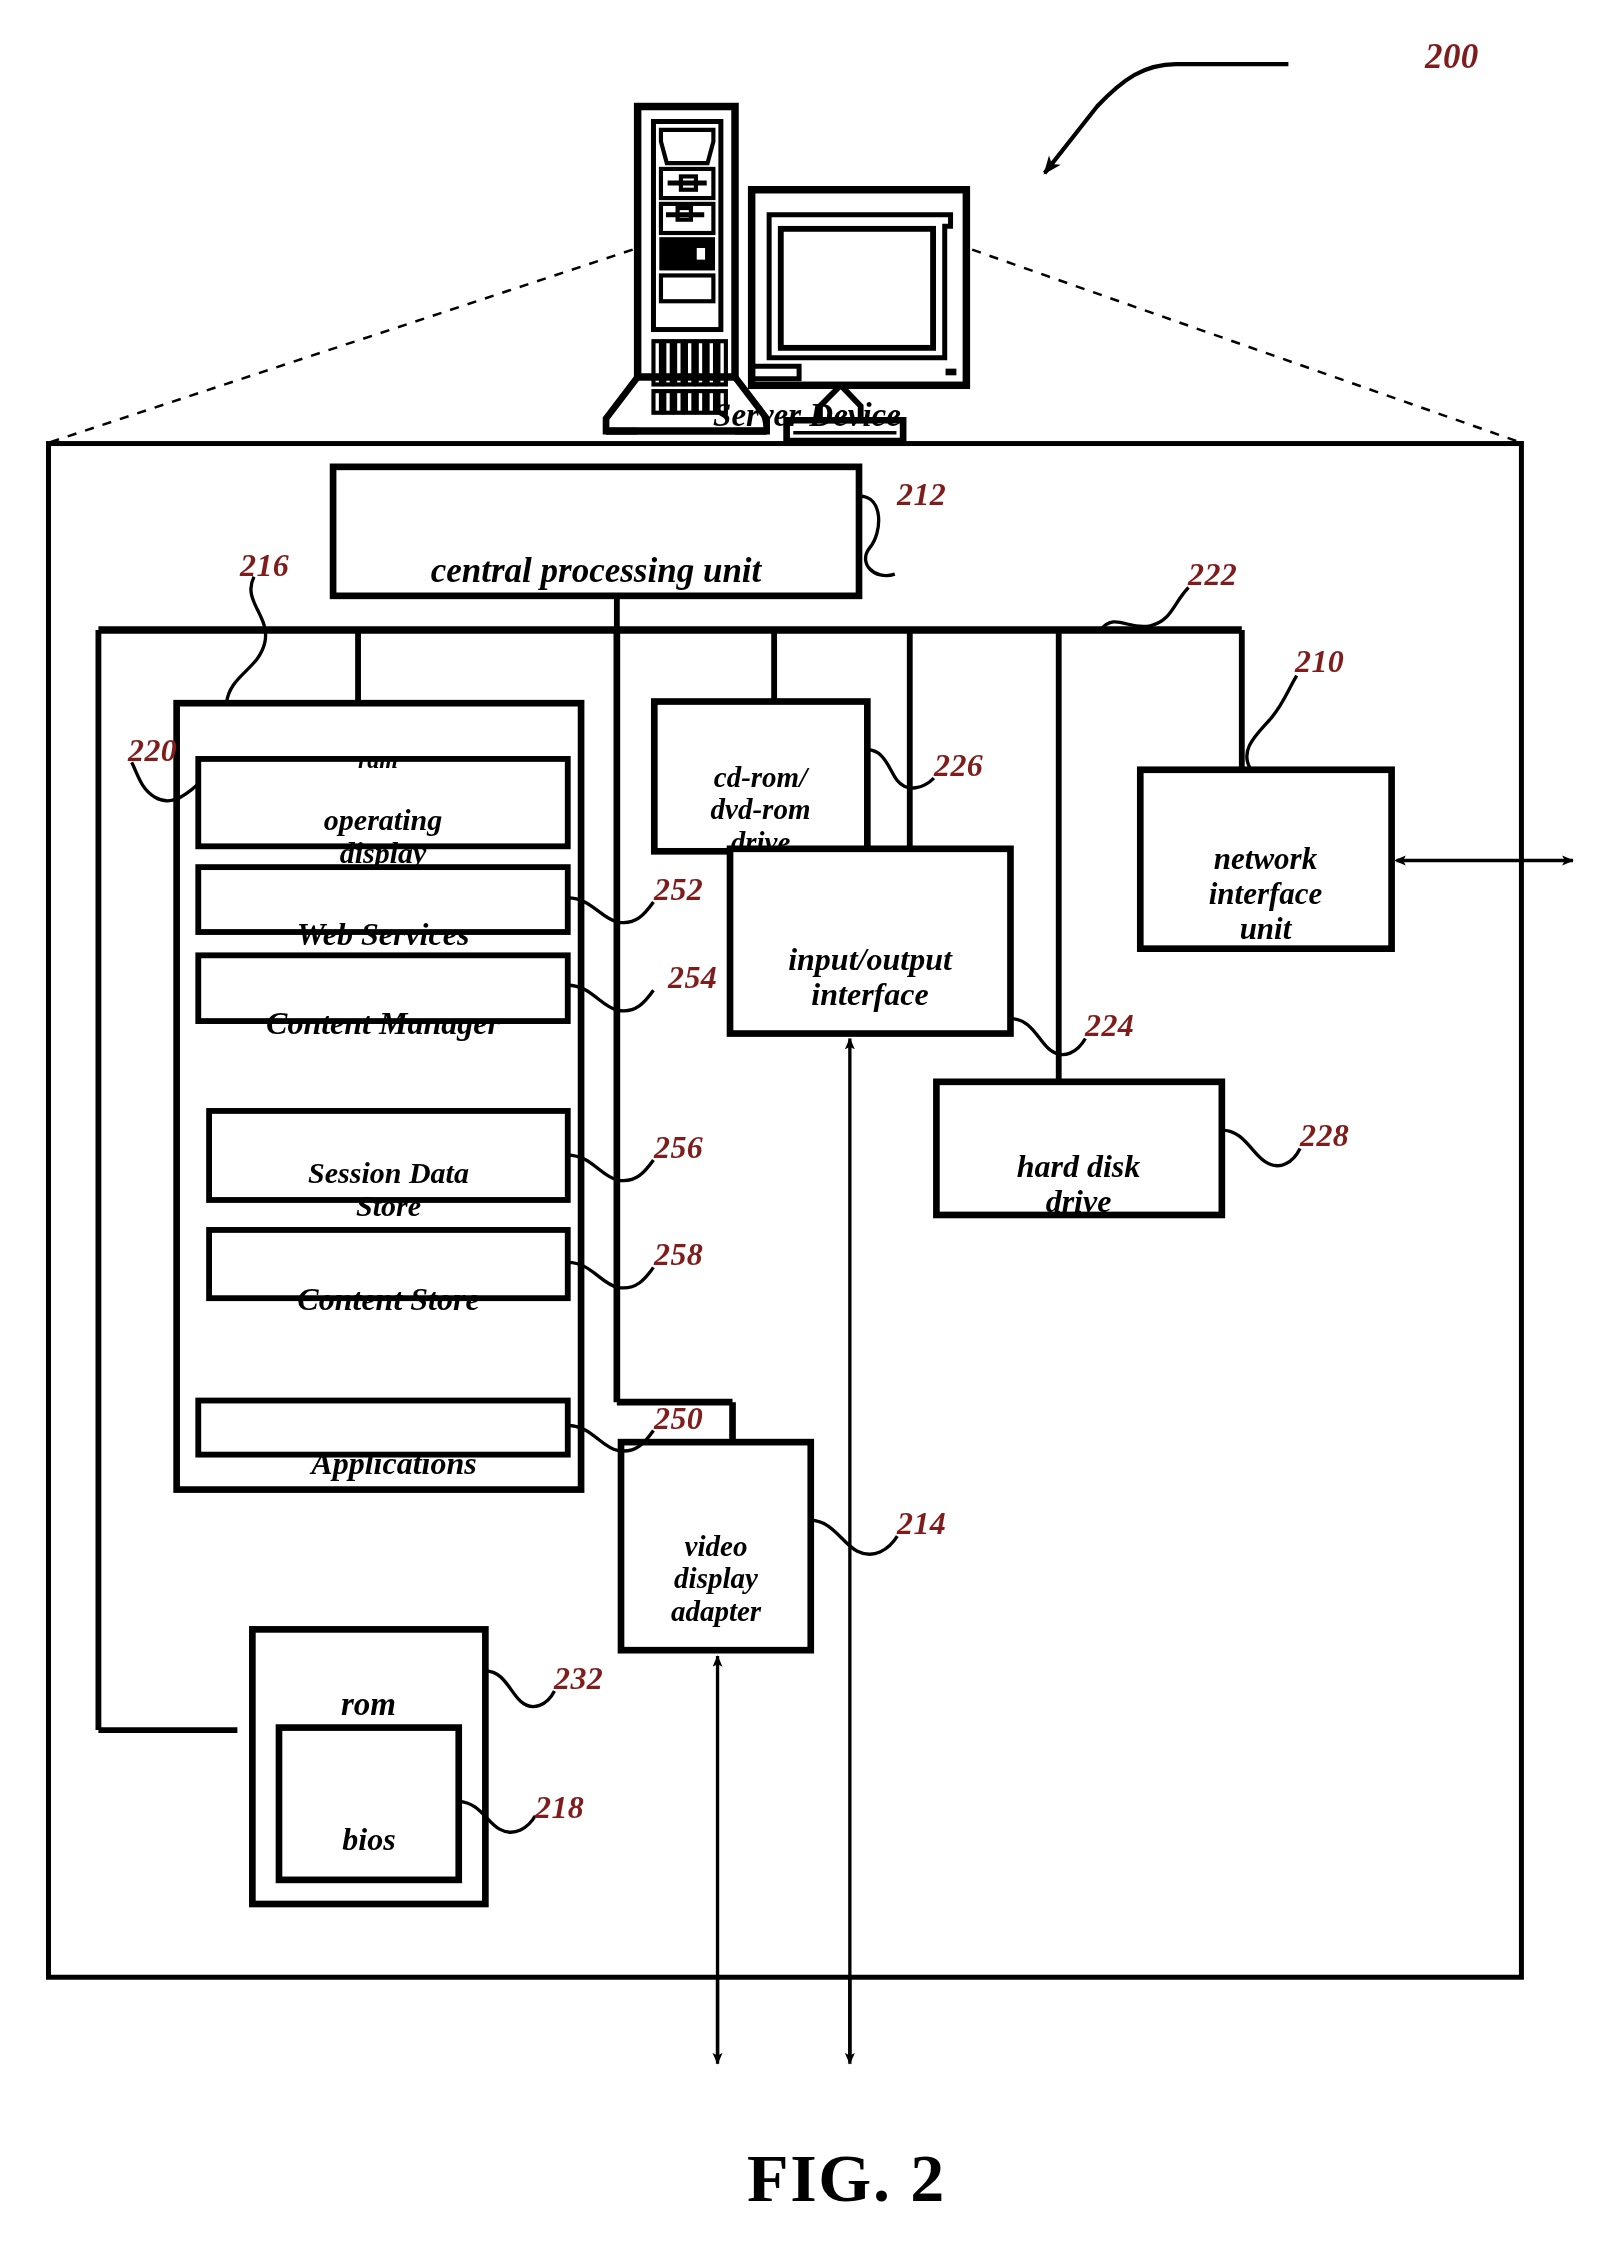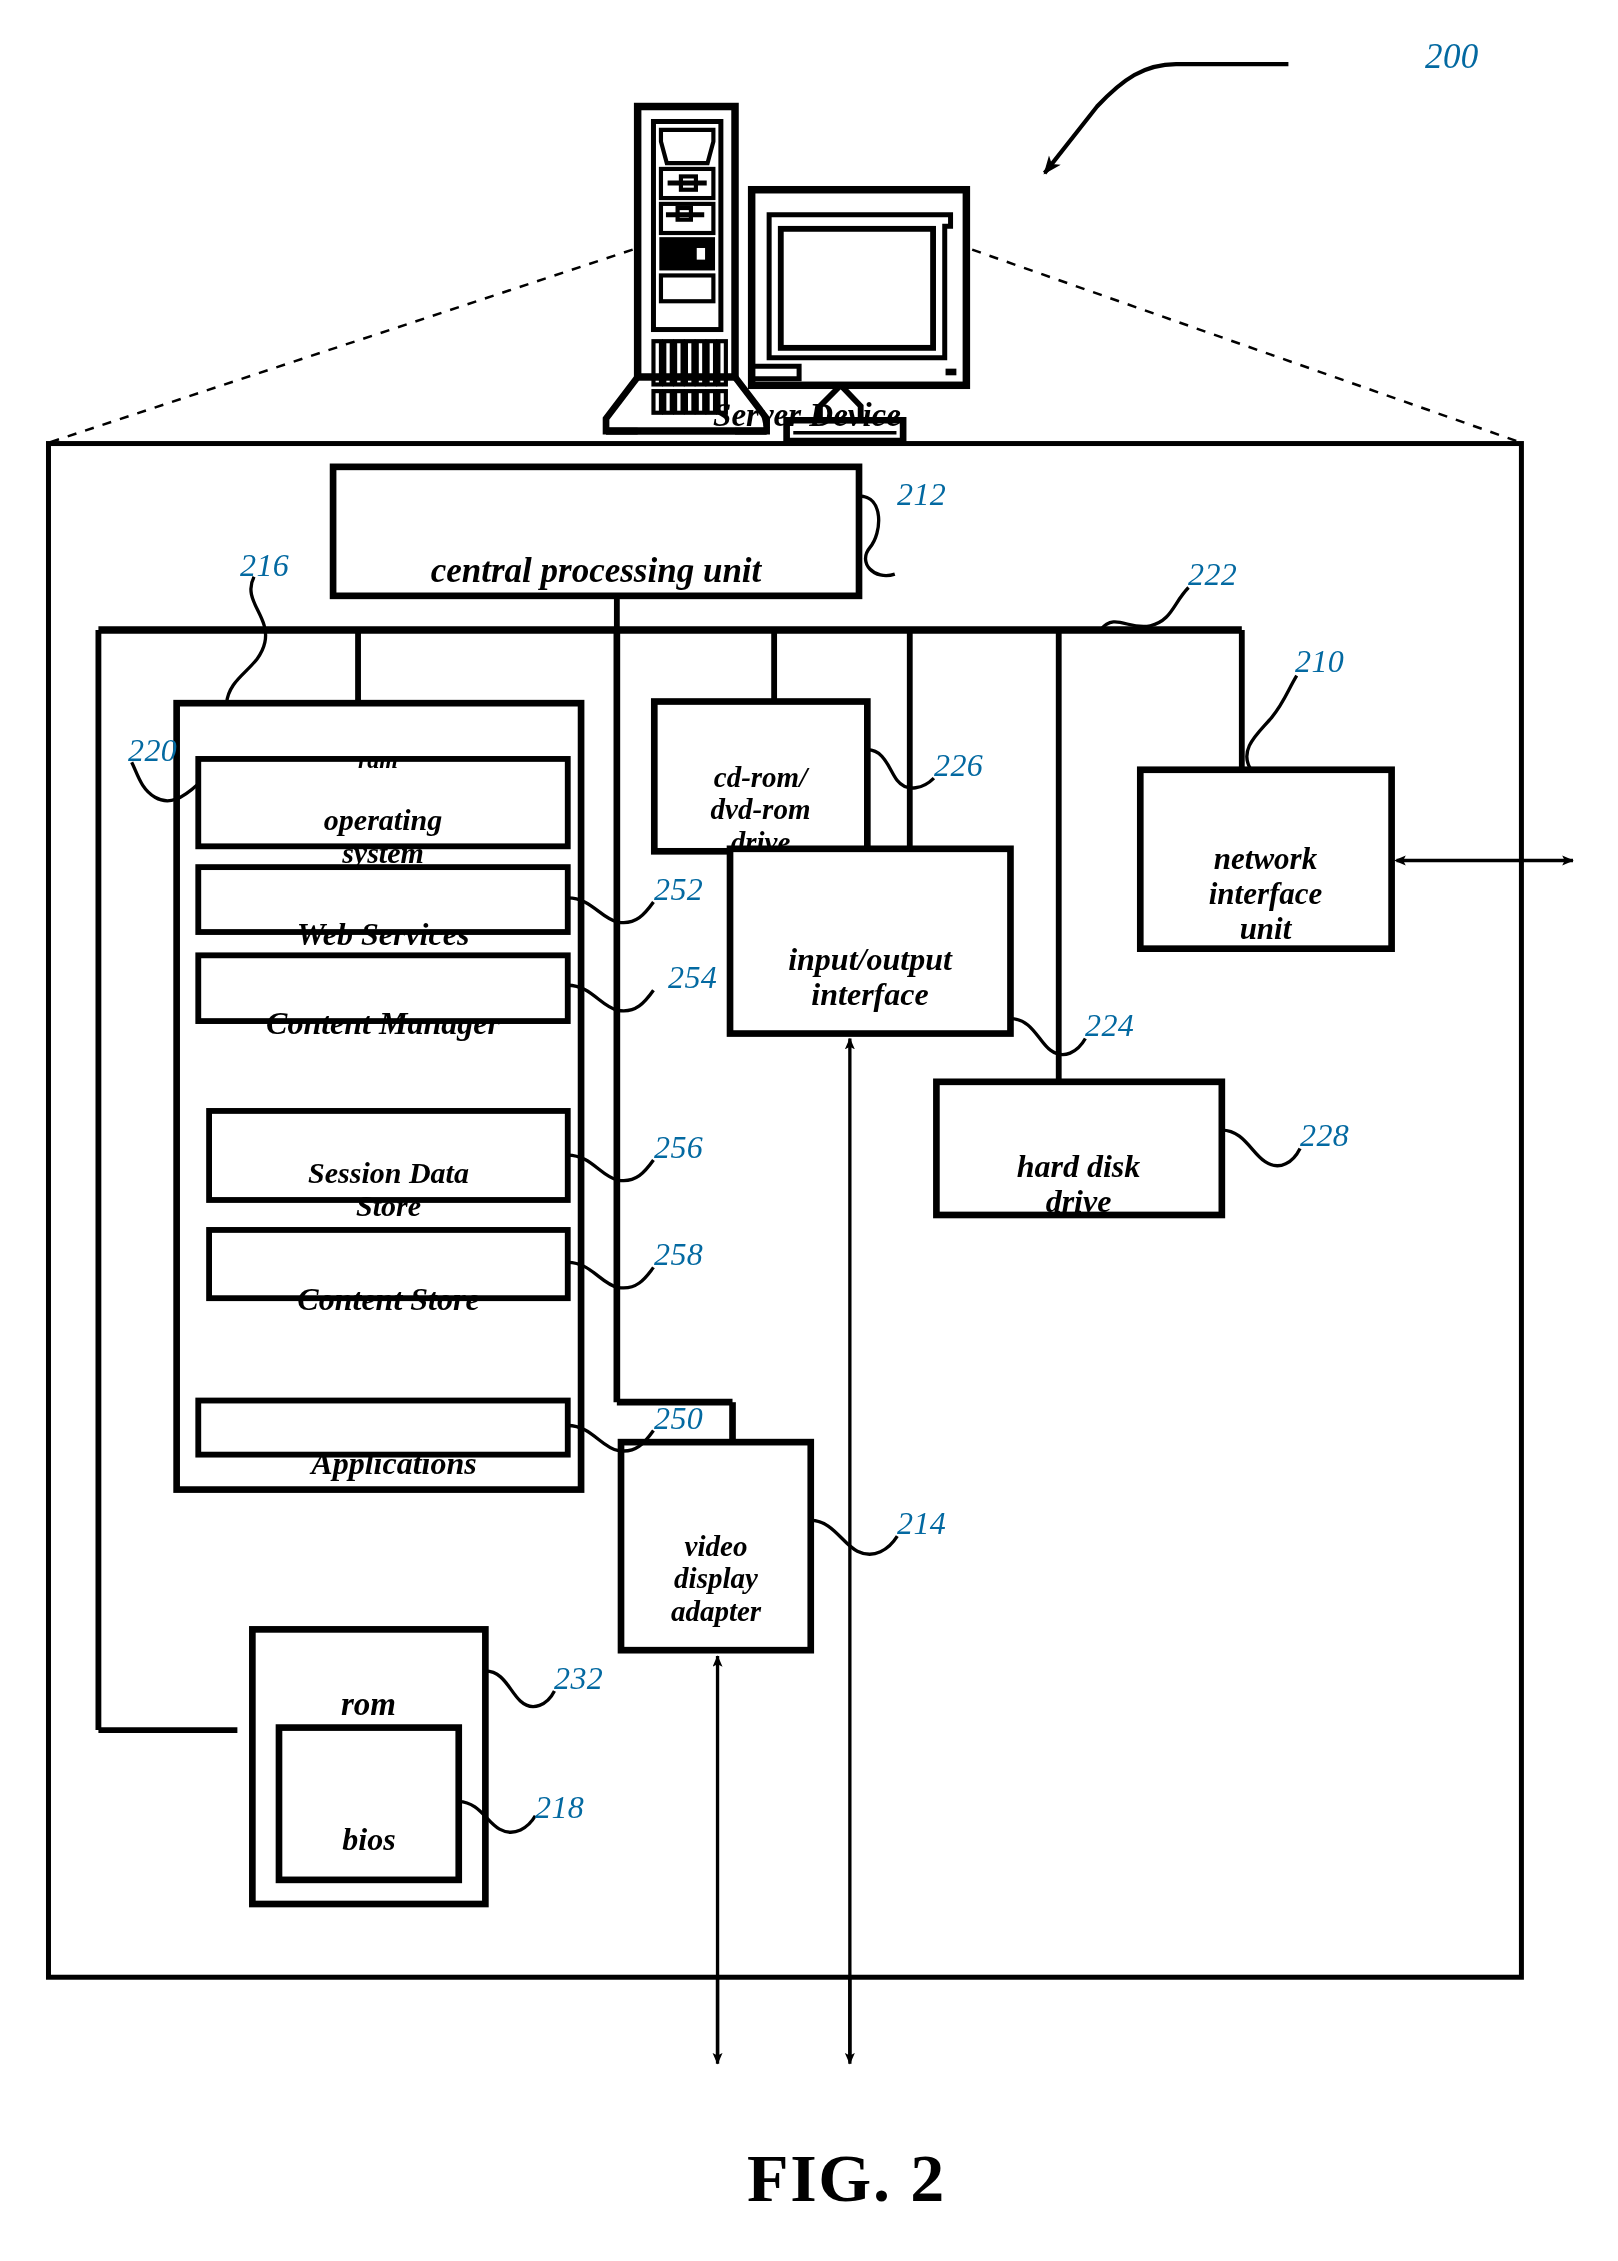--- a/index.html
+++ b/index.html
@@ -30,23 +30,23 @@
     color: #000000;
     text-align: center;
     line-height: 1.12;
     white-space: pre-line;
     pointer-events: none;
   }
   .refnum {
     position: absolute;
     font-family: "Liberation Serif", "DejaVu Serif", serif;
     font-style: italic;
-    font-weight: normal;
+    font-weight: bold;
     font-size: 32px;
-    color: #0369a1;
+    color: #7f1d1d;
     letter-spacing: 0.4px;
   }
   .boxlabel {
     display: flex;
     align-items: center;
     justify-content: center;
     width: 100%;
     height: 100%;
   }
   .figcaption {
@@ -257,21 +257,21 @@
   <div class="lbl" style="left:333px; top:467px; width:526px; height:129px; font-size:35px;">
     <span class="boxlabel">central processing unit</span>
   </div>
 
   <div class="lbl" style="left:176px; top:712px; width:404px; height:43px; font-size:24px;">
     <span class="boxlabel">ram</span>
   </div>
 
   <div class="lbl" style="left:198px; top:759px; width:370px; height:87px; font-size:30px;">
     <span class="boxlabel">operating
-system</span>
+display</span>
   </div>
 
   <div class="lbl" style="left:198px; top:867px; width:370px; height:65px; font-size:32px;">
     <span class="boxlabel">Web Services</span>
   </div>
 
   <div class="lbl" style="left:198px; top:955px; width:370px; height:66px; font-size:32px;">
     <span class="boxlabel">Content Manager</span>
   </div>
 

